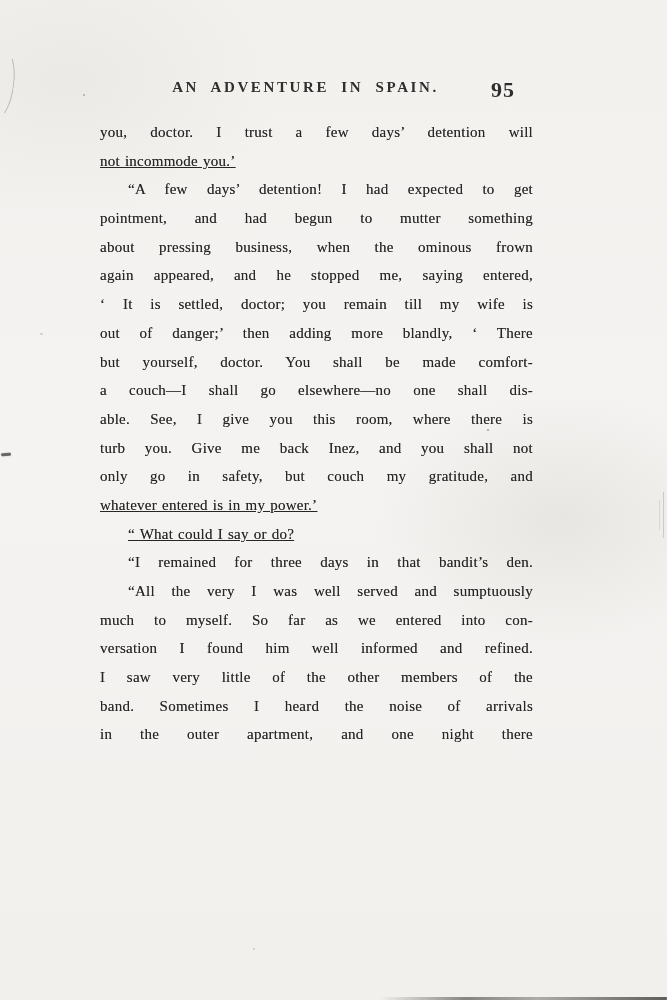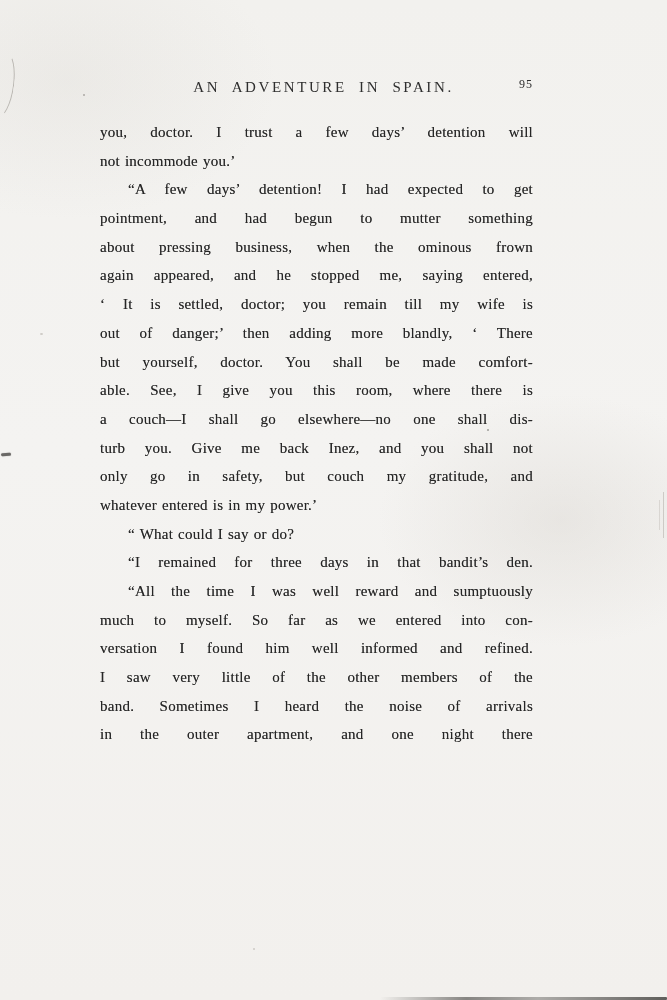--- a/index.html
+++ b/index.html
@@ -16,39 +16,40 @@
       radial-gradient(ellipse 260px 180px at 84% 52%, rgba(205,200,193,0.30), rgba(205,200,193,0) 70%),
       radial-gradient(ellipse 300px 200px at 10% 8%, rgba(210,206,200,0.22), rgba(210,206,200,0) 70%),
       linear-gradient(180deg, #f2f1ee 0%, #f4f3f1 45%, #f2f0ed 100%);
     font-family: "Liberation Serif", "DejaVu Serif", serif;
     color: #262626;
   }
 
   
   .header {
     position: absolute;
-    left: 100px;
+    left: 82px;
     top: 79px;
     width: 433px;
     height: 22px;
+    font-weight: bold;
   }
   .header .title {
     display: block;
     text-align: center;
     font-size: 15px;
     letter-spacing: 2.6px;
     word-spacing: 6px;
     color: #2e2e2e;
     padding-left: 14px; 
   }
   .header .folio {
     position: absolute;
     right: 0;
     top: -2px;
-    font-size: 12px;
+    font-size: 22px;
     letter-spacing: 1px;
     color: #2e2e2e;
   }
 
   
   .textblock {
     position: absolute;
     left: 100px;
     top: 118px;
     width: 433px;
@@ -59,21 +60,21 @@
     font-size: 15px;
     letter-spacing: 0.25px;
     word-spacing: 1px;
     text-align: justify;
     text-align-last: justify;
     white-space: normal;
     overflow: visible;
     text-shadow: 0 0 0.5px rgba(38,38,38,0.55);
   }
   .line.indent { text-indent: 28px; }
-  .line.ragged { text-align: center; text-align-last: left; }
+  .line.ragged { text-align: center; text-align-last: left; text-decoration: underline; }
 
   
   .artifact { position: absolute; pointer-events: none; }
   .arc-topleft {
     left: -10px; top: 52px;
     width: 22px; height: 64px;
     border: 1.5px solid rgba(125,120,114,0.45);
     border-radius: 50%;
     border-top-color: transparent;
     border-left-color: transparent;
@@ -122,28 +123,28 @@
   <div class="textblock">
     <div class="line">you, doctor.  I trust a few days’ detention will</div>
     <div class="line ragged">not incommode you.’</div>
     <div class="line indent">“A few days’ detention!  I had expected to get</div>
     <div class="line">pointment, and had begun to mutter something</div>
     <div class="line">about pressing business, when the ominous frown</div>
     <div class="line">again appeared, and he stopped me, saying entered,</div>
     <div class="line">‘ It is settled, doctor; you remain till my wife is</div>
     <div class="line">out of danger;’ then adding more blandly, ‘ There</div>
     <div class="line">but yourself, doctor.  You shall be made comfort-</div>
+    <div class="line">a couch—I shall go elsewhere—no one shall dis-</div>
     <div class="line">able.  See, I give you this room, where there is</div>
-    <div class="line">a couch—I shall go elsewhere—no one shall dis-</div>
     <div class="line">turb you.  Give me back Inez, and you shall not</div>
     <div class="line">only go in safety, but couch my gratitude, and</div>
     <div class="line ragged">whatever entered is in my power.’</div>
     <div class="line indent ragged">“ What could I say or do?</div>
     <div class="line indent">“I remained for three days in that bandit’s den.</div>
-    <div class="line indent">“All the time I was well reward and sumptuously</div>
+    <div class="line indent">“All the very I was well served and sumptuously</div>
     <div class="line">much to myself.  So far as we entered into con-</div>
     <div class="line">versation I found him well informed and refined.</div>
     <div class="line">I saw very little of the other members of the</div>
     <div class="line">band.  Sometimes I heard the noise of arrivals</div>
     <div class="line">in the outer apartment, and one night there</div>
   </div>
 
   <div class="artifact arc-topleft"></div>
   <div class="artifact dash-left"></div>
   <div class="artifact edge-bottom"></div>

